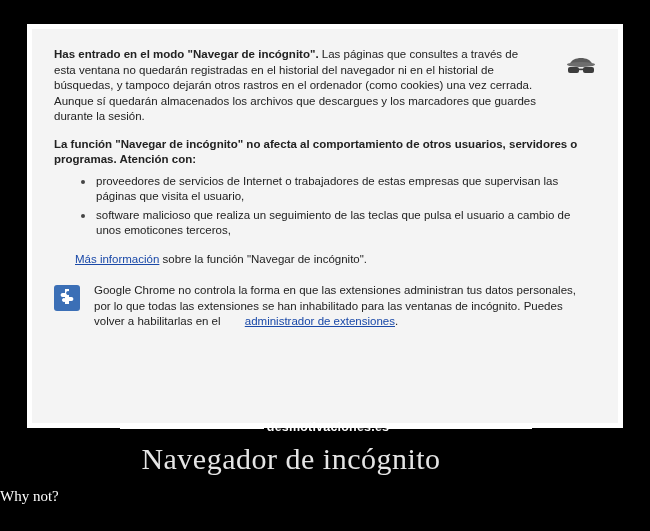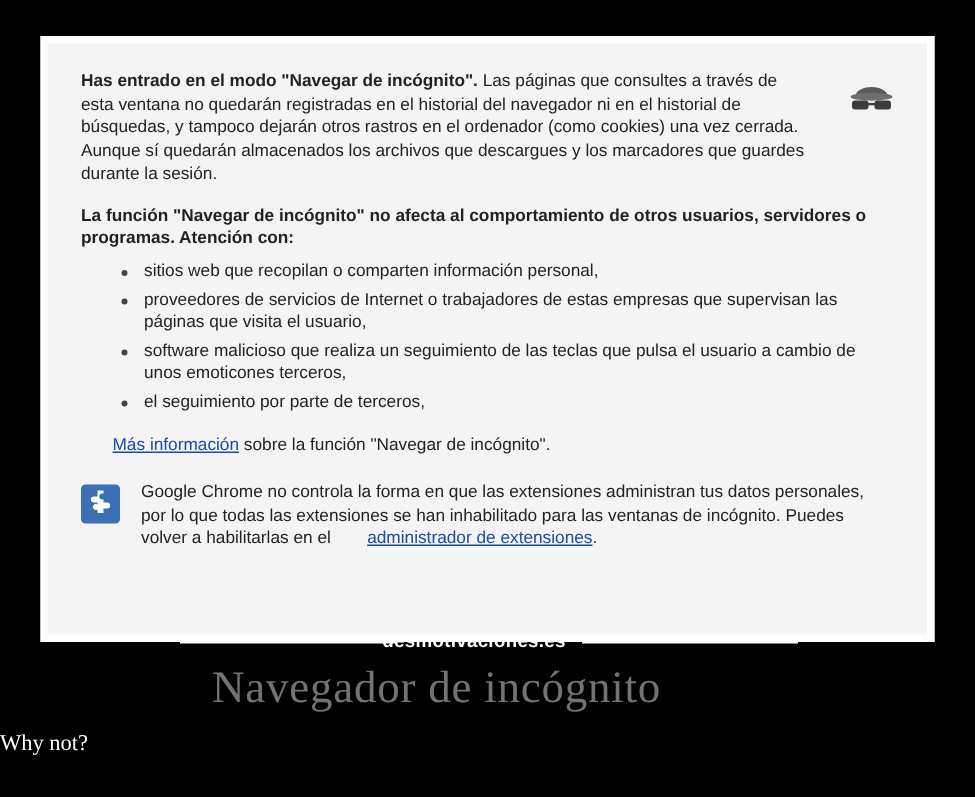--- a/index.html
+++ b/index.html
@@ -124,37 +124,37 @@
   .divider-line {
     position: absolute;
     top: 8px;
     height: 1px;
     background: #ffffff;
   }
   .divider-line.left { left: 120px; width: 144px; }
   .divider-line.right { left: 388px; width: 144px; }
   .watermark {
     position: absolute;
-    left: 246px;
+    left: 258px;
     top: 0px;
     width: 140px;
     text-align: center;
     color: #ffffff;
     font-size: 12.5px;
     font-weight: bold;
     letter-spacing: 0.2px;
   }
 
   .title {
     position: absolute;
     left: 0;
     top: 442px;
     width: 582px;
     text-align: center;
-    color: #737373;
+    color: #e5e5e5;
     font-family: "Liberation Serif", serif;
     font-size: 30px;
     letter-spacing: 0.5px;
   }
   .subtitle {
     position: absolute;
     left: 0;
     top: 488px;
     width: 650px;
     color: #ffffff;
@@ -179,24 +179,22 @@
         <rect x="19" y="16" width="11" height="6" rx="2" fill="#3c3c3c"></rect>
         <rect x="14" y="17.6" width="6" height="1.6" fill="#3c3c3c"></rect>
       </svg>
     </div>
 
     <p class="para"><b>Has entrado en el modo "Navegar de incógnito".</b><span> Las páginas que consultes a través de esta ventana no quedarán registradas en el historial del navegador ni en el historial de búsquedas, y tampoco dejarán otros rastros en el ordenador (como cookies) una vez cerrada. Aunque sí quedarán almacenados los archivos que descargues y los marcadores que guardes durante la sesión.</span></p>
 
     <p class="para second"><b>La función "Navegar de incógnito" no afecta al comportamiento de otros usuarios, servidores o programas. Atención con:</b></p>
 
     <ul class="warn-list">
-      <li>sitios web que recopilan o comparten información personal,</li>
       <li>proveedores de servicios de Internet o trabajadores de estas empresas que supervisan las páginas que visita el usuario,</li>
       <li>software malicioso que realiza un seguimiento de las teclas que pulsa el usuario a cambio de unos emoticones terceros,</li>
-      <li>el seguimiento por parte de terceros,</li>
     </ul>
 
     <div class="morelink-row">
       <a class="link" href="#">Más información</a><span> sobre la función "Navegar de incógnito".</span>
     </div>
 
     <div class="ext-note">
       <span class="ext-icon">
         <svg width="26" height="26" viewBox="0 0 26 26" xmlns="http://www.w3.org/2000/svg">
           <path d="M11 4h4v2.2a2 2 0 1 0 0 3.6V12h2.4a2 2 0 1 1 0 4H15v3h-4v-2.3a2 2 0 1 1 0-3.4V12H8.6a2 2 0 1 1 0-4H11z" fill="#ffffff"></path>

